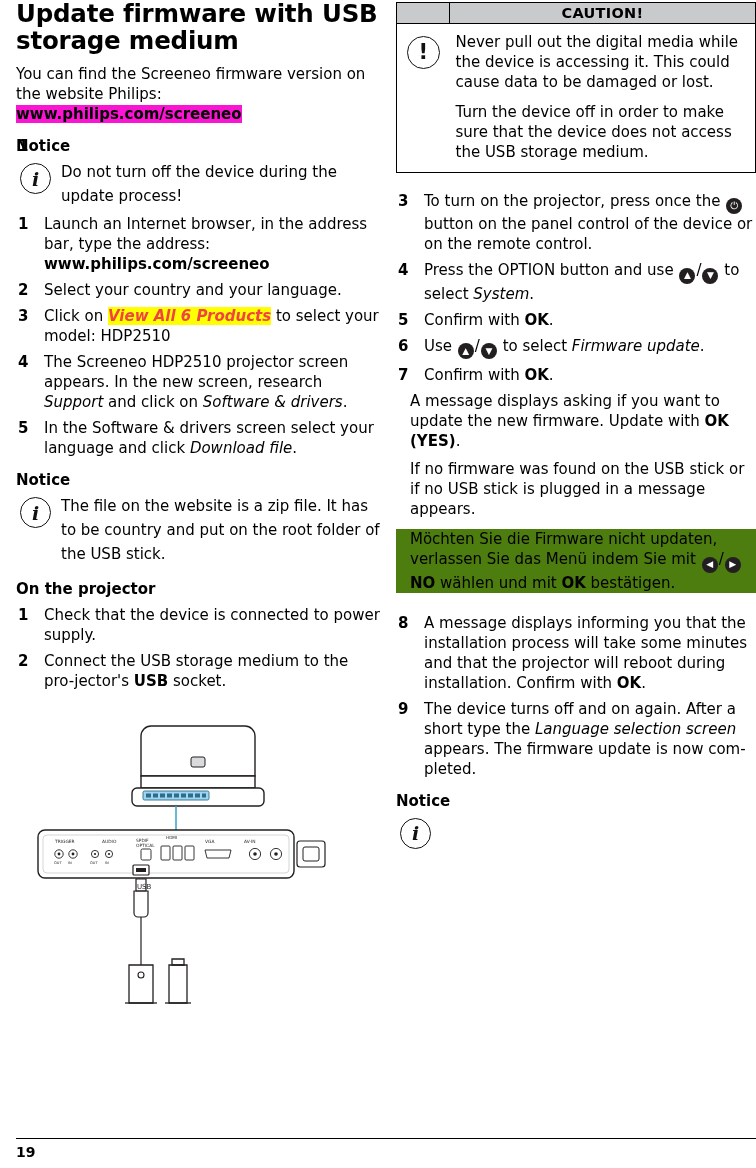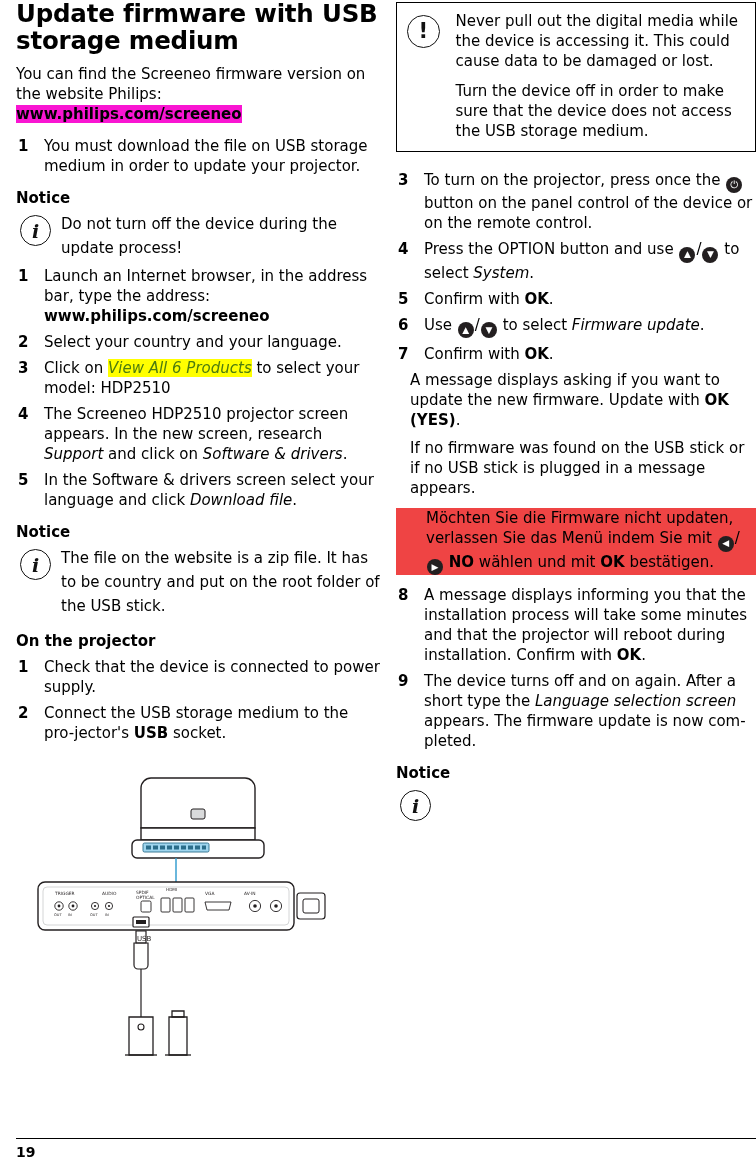--- a/index.html
+++ b/index.html
@@ -25,21 +25,21 @@
     font-size:24.5px; line-height:27px; font-weight:bold;
     margin:0 0 10px 0; letter-spacing:-0.2px;
   }
   p.intro {
     font-size:15px; line-height:20px; margin:0 0 12px 0;
   }
   .hl-magenta {
     background:#f915d2; color:#000; font-weight:bold;
   }
   .hl-yellow-i {
-    background:#ffff00; color:#4d7c0f; font-style:italic; font-weight:normal;margin-top:20px;
+    background:#ffff00; color:#ef4444; font-style:italic; font-weight:bold;margin-top:20px;
   }
   h2.sub {
     font-size:15px; line-height:19px; font-weight:bold;
     margin:14px 0 6px 0;
   }
   h2.notice {
     font-size:15px; line-height:19px; font-weight:bold;
     margin:13px 0 4px 0;
   }
   ol.steps {
@@ -129,39 +129,38 @@
   .footer .fr { font-size:14px; font-weight:bold; }
   .msgbox {
     font-size:15px; line-height:20px; margin:6px 0 8px 0;
     padding-left:14px;
   }
   .msgbox-2 {
     font-size:15px; line-height:20px; margin:4px 0 10px 0;
     padding-left:14px;
   }
   .yellow-block {
-    background:#ef4444; padding-left:30px; margin:0 0 10px 0;
+    background:#4d7c0f; padding-left:14px; margin:0 0 20px 0;
     font-size:15px; line-height:20px;
   }
 </style>
 </head>
 <body>
 
 <div class="page">
 
   <div class="col-left">
 
     <h1 class="title">Update firmware with USB storage medium</h1>
 
     <p class="intro"><span>You can find the Screeneo firmware version on the website Philips: </span><span class="hl-magenta">www.philips.com/screeneo</span></p>
 
     <ol class="steps">
       <li>
         <span class="num">1</span>
-        <span>You must download the file on USB storage medium in order to update your projector.</span>
       </li>
     </ol>
 
     <h2 class="notice">Notice</h2>
     <div class="notice-box">
       <div class="icon-i">i</div>
       <div class="notice-text">Do not turn off the device during the update process!</div>
     </div>
 
 
@@ -305,20 +304,24 @@
           <path d="M132 290 h26"></path>
         </g>
       </svg>
     </div>
   </div>
 
   <div class="col-right">
 
     <table class="caution-table">
       <tbody>
+          <tr class="caution-head">
+        <td class="cell-l"></td>
+        <td class="cell-r">CAUTION!</td>
+      </tr>
       <tr class="caution-body">
         <td class="caution-icon-cell">
           <span class="icon-excl">!</span>
         </td>
         <td>
           <p class="caution-p">Never pull out the digital media while the device is accessing it. This could cause data to be damaged or lost.</p>
           <p class="caution-p">Turn the device off in order to make sure that the device does not access the USB storage medium.</p>
         </td>
       </tr>
     </tbody>

